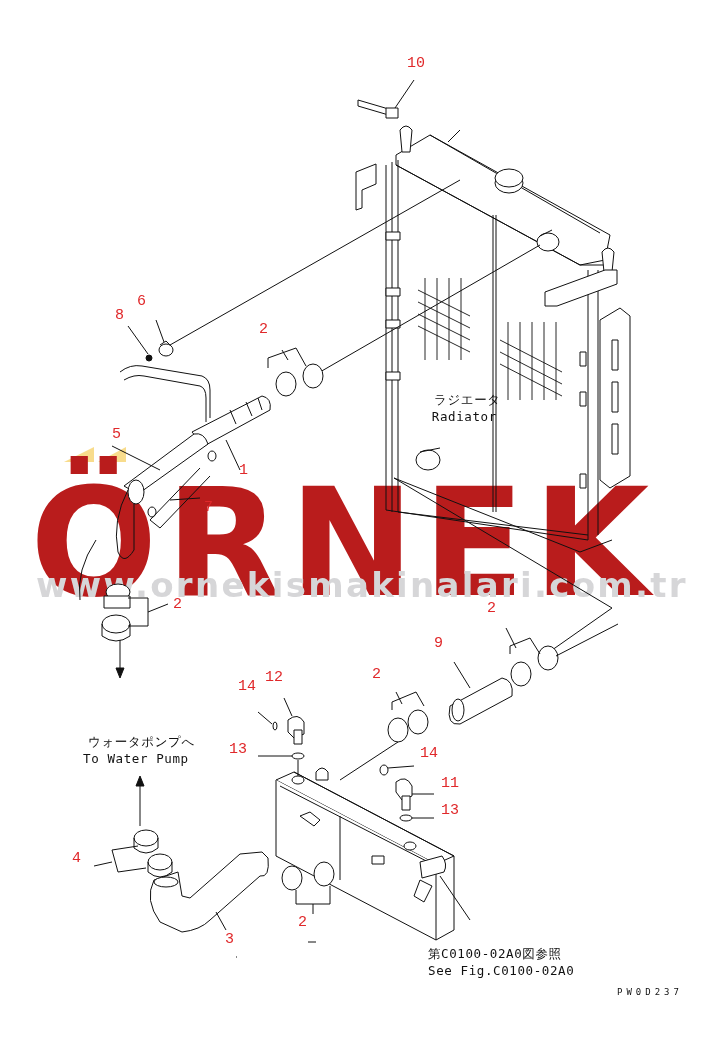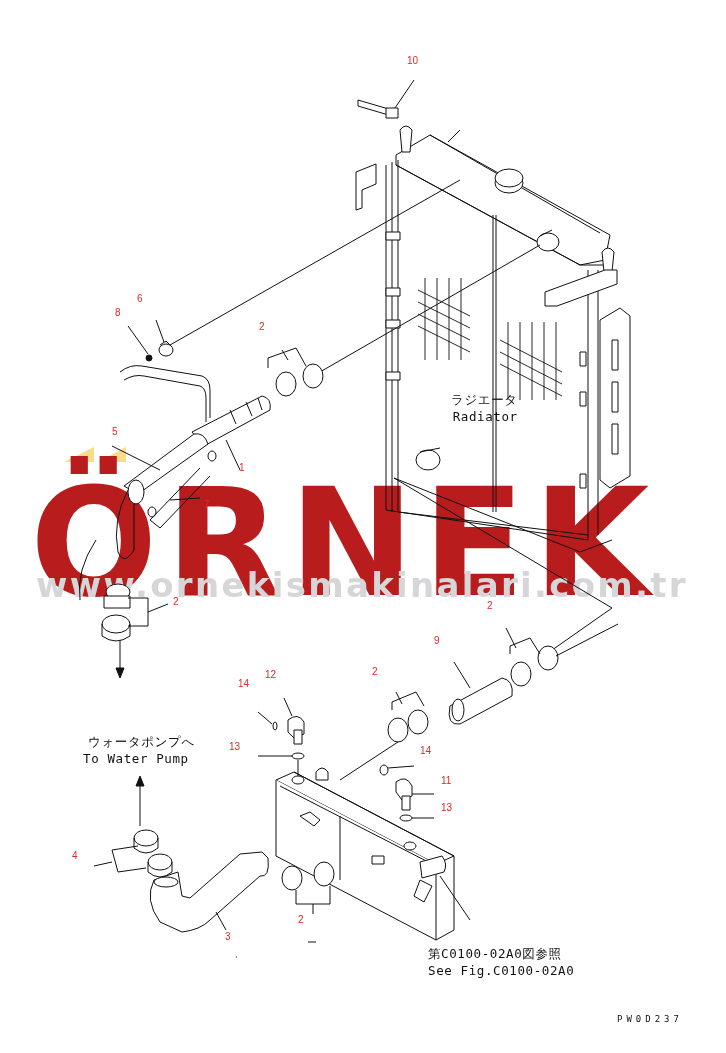--- a/index.html
+++ b/index.html
@@ -3,26 +3,26 @@
 <meta charset="utf-8">
 <style>
   html, body { margin:0; padding:0; background:#ffffff; }
   body { width:726px; height:1053px; position:relative; overflow:hidden;
          font-family:"DejaVu Sans Mono", monospace; }
   #canvas { position:absolute; left:0; top:0; width:726px; height:1053px; }
   .wm-word { position:absolute; left:30px; top:468px; font-family:"DejaVu Sans", sans-serif;
              font-weight:bold; font-size:150px; letter-spacing:8px; color:#b91c1c; line-height:1; }
   .wm-url { position:absolute; left:36px; top:568px; font-family:"DejaVu Sans", sans-serif;
             font-weight:bold; font-size:34px; letter-spacing:2.3px; color:#d6d6d8; line-height:1; }
-  .callout { position:absolute; color:#e0282a; font-family:Liberation Sans, sans-serif;
-             font-size:10px; line-height:1; }
+  .callout { position:absolute; color:#e0282a; font-family:Liberation Mono, monospace;
+             font-size:15px; line-height:1; }
   .note { position:absolute; color:#111; font-family:"DejaVu Sans Mono", monospace;
           font-size:12.5px; line-height:17px; white-space:nowrap; letter-spacing:0.6px; }
   .drawing-id { position:absolute; left:617px; top:987px; font-family:"DejaVu Sans Mono", monospace;
-                font-size:9px; letter-spacing:4px; color:#111;margin-top:27px; }
+                font-size:9px; letter-spacing:4px; color:#111; }
   svg line, svg path, svg ellipse, svg rect, svg polyline, svg polygon { vector-effect:non-scaling-stroke; }
 </style>
 </head>
 <body>
 
 <div>
   <svg style="position:absolute;left:0;top:0" width="726" height="1053">
     <polygon points="64,462 94,447 94,462" fill="#f8dc8c"></polygon>
     <polygon points="98,462 126,447 126,462" fill="#f8dc8c"></polygon>
   </svg>
@@ -245,21 +245,21 @@
   <span class="callout" style="left:265px;top:670px">12</span>
   <span class="callout" style="left:229px;top:742px">13</span>
   <span class="callout" style="left:420px;top:746px">14</span>
   <span class="callout" style="left:441px;top:776px">11</span>
   <span class="callout" style="left:441px;top:803px">13</span>
   <span class="callout" style="left:72px;top:851px">4</span>
   <span class="callout" style="left:225px;top:932px">3</span>
   <span class="callout" style="left:298px;top:915px">2</span>
 </div>
 
-<div class="note" style="left:445px;top:391px;text-align:right">
+<div class="note" style="left:428px;top:391px;text-align:center">
   <div style="padding-left:6px">ラジエータ</div>
   <div>Radiator</div>
 </div>
 
 <div class="note" style="left:42px;top:678px">
 </div>
 
 <div class="note" style="left:83px;top:733px">
   <div style="padding-left:5px">ウォータポンプへ</div>
   <div>To Water Pump</div>

